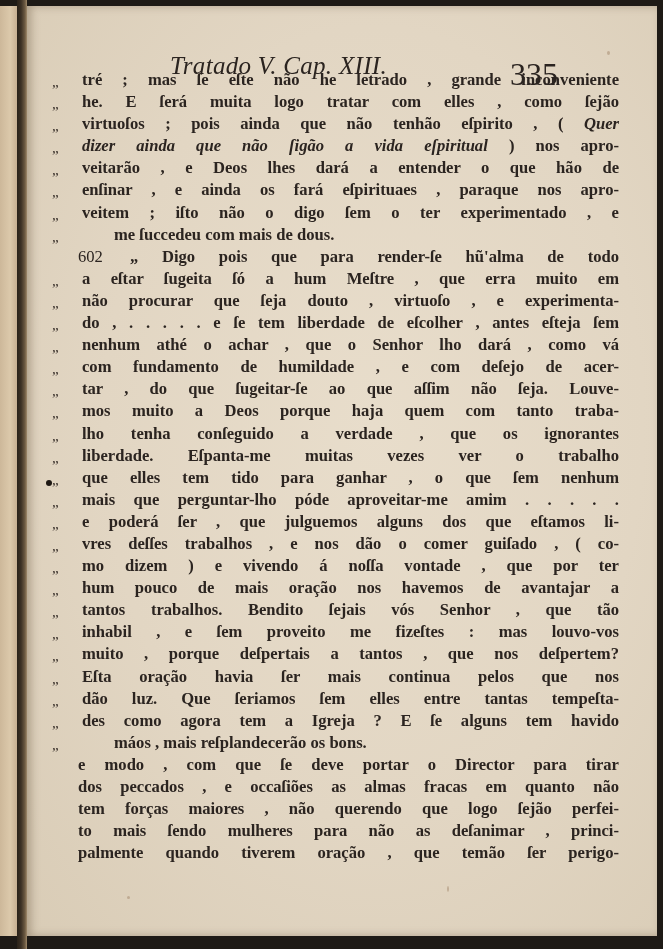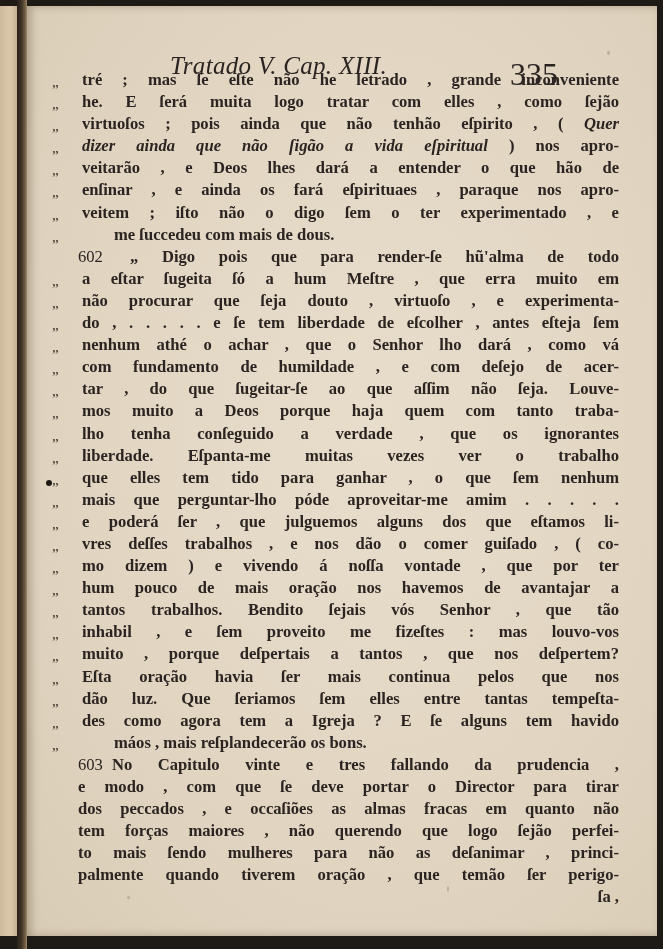--- a/index.html
+++ b/index.html
@@ -201,35 +201,28 @@
       <span class="line-text">dão luz. Que ſeriamos ſem elles entre tantas tempeſta-</span>
     </div>
     <div class="line">
       <span class="quote-mark">„</span>
       <span class="line-text">des como agora tem a Igreja ? E ſe alguns tem havido</span>
     </div>
     <div class="line last">
       <span class="quote-mark">„</span>
       <span class="line-text">máos , mais reſplandecerão os bons.</span>
     </div>
-    <div class="line para2 para">
-      <span class="para-num">603</span>
-      <span class="line-text">No Capitulo vinte e tres fallando da prudencia ,</span>
-    </div>
     <div class="line noquote">
       <span class="line-text">e modo , com que ſe deve portar o Director para tirar</span>
     </div>
     <div class="line noquote">
       <span class="line-text">dos peccados , e occaſiões as almas fracas em quanto não</span>
     </div>
     <div class="line noquote">
       <span class="line-text">tem forças maiores , não querendo que logo ſejão perfei-</span>
     </div>
     <div class="line noquote">
       <span class="line-text">to mais ſendo mulheres para não as deſanimar , princi-</span>
     </div>
     <div class="line noquote">
       <span class="line-text">palmente quando tiverem oração , que temão ſer perigo-</span>
     </div>
-    <div class="line right noquote">
-      <span class="line-text">ſa ,</span>
-    </div>
   </div>
 
 </body></html>

